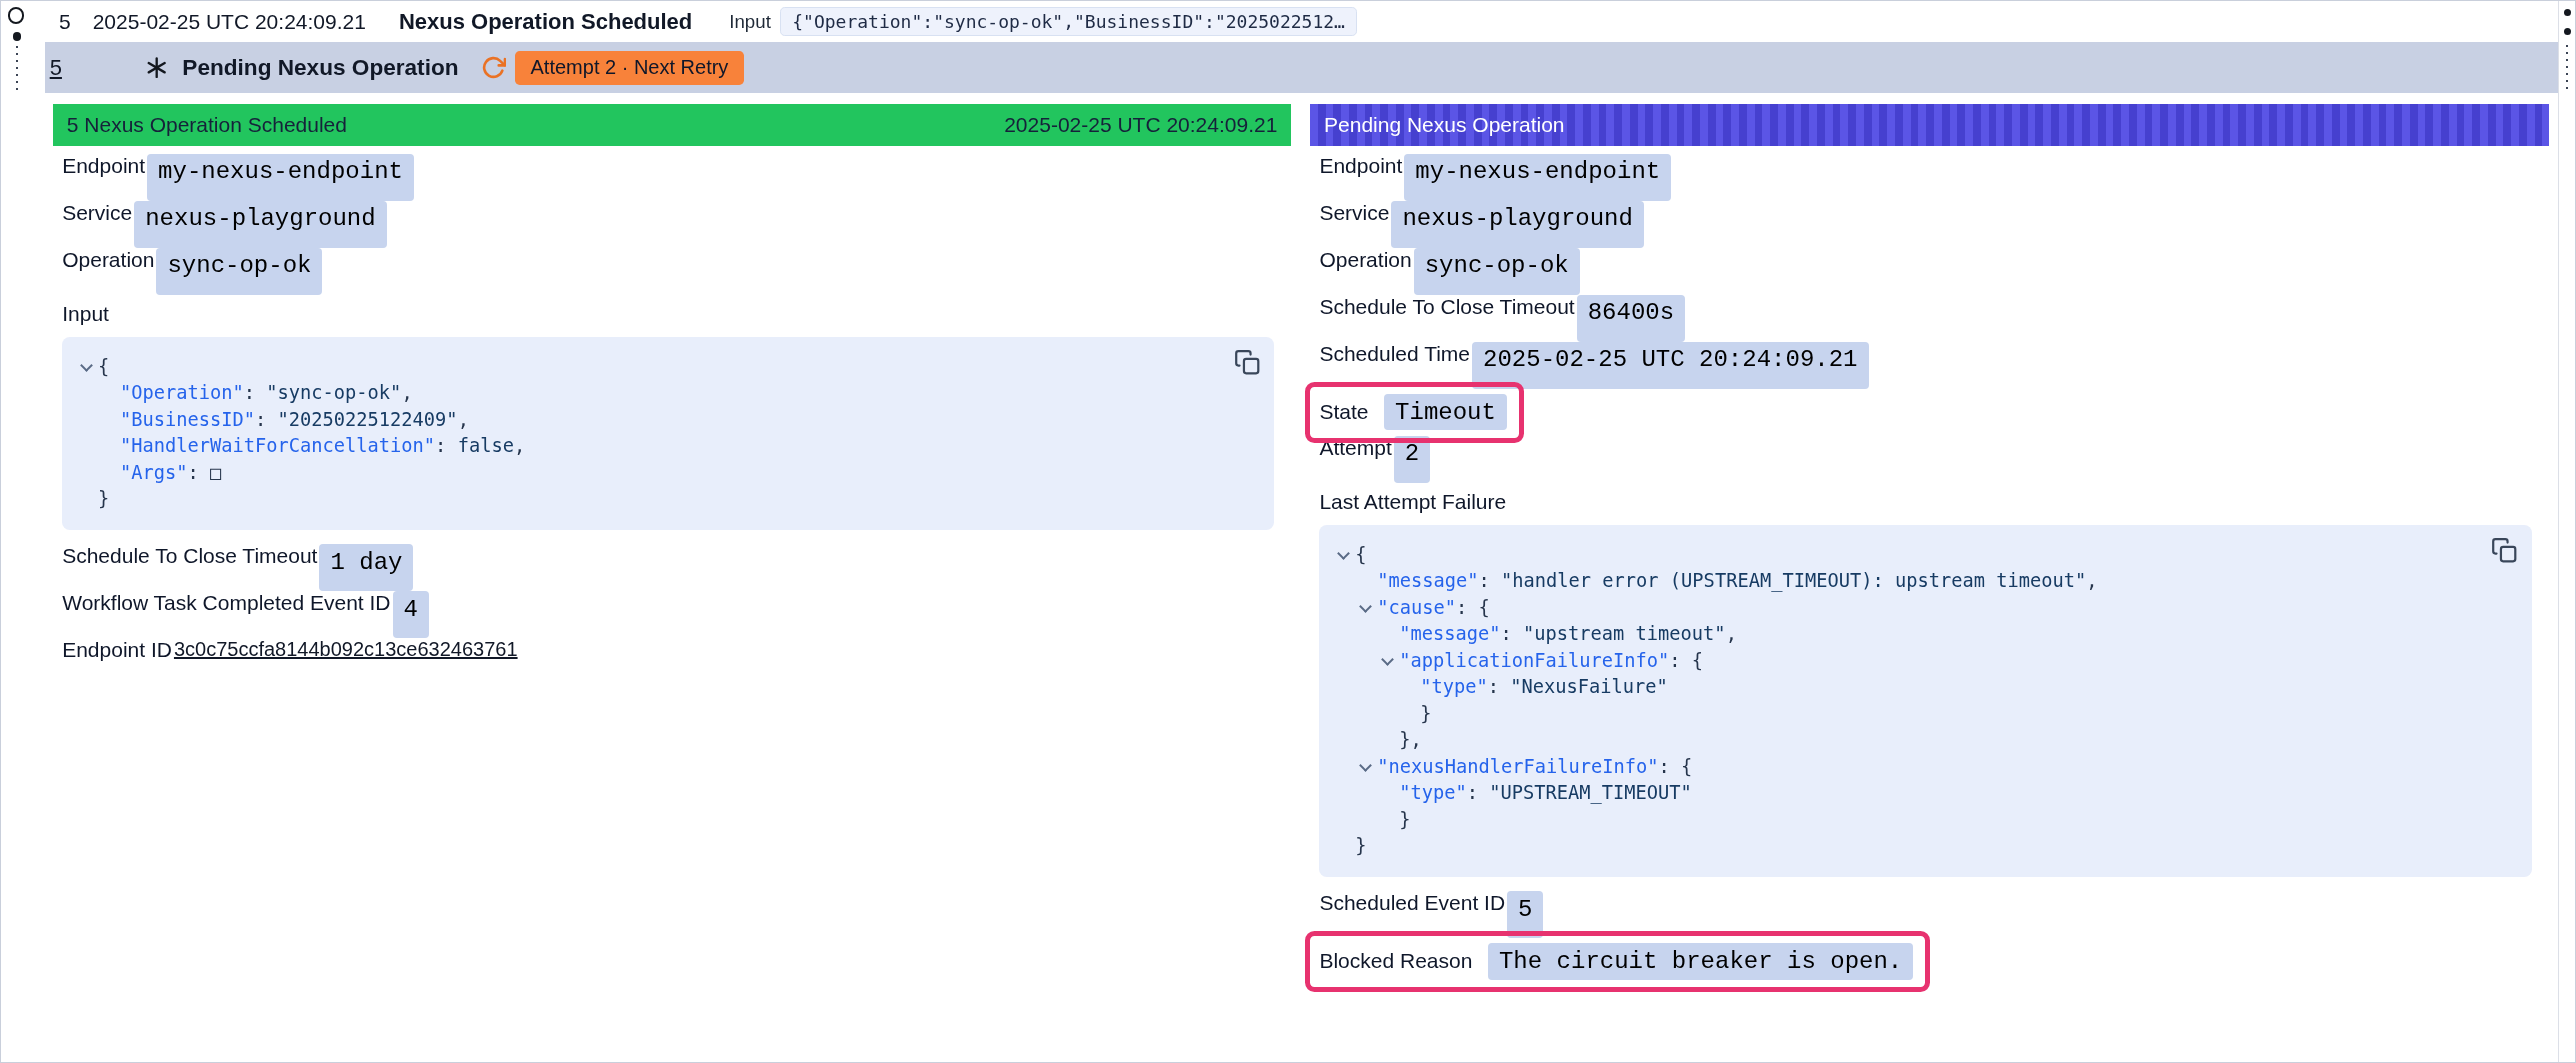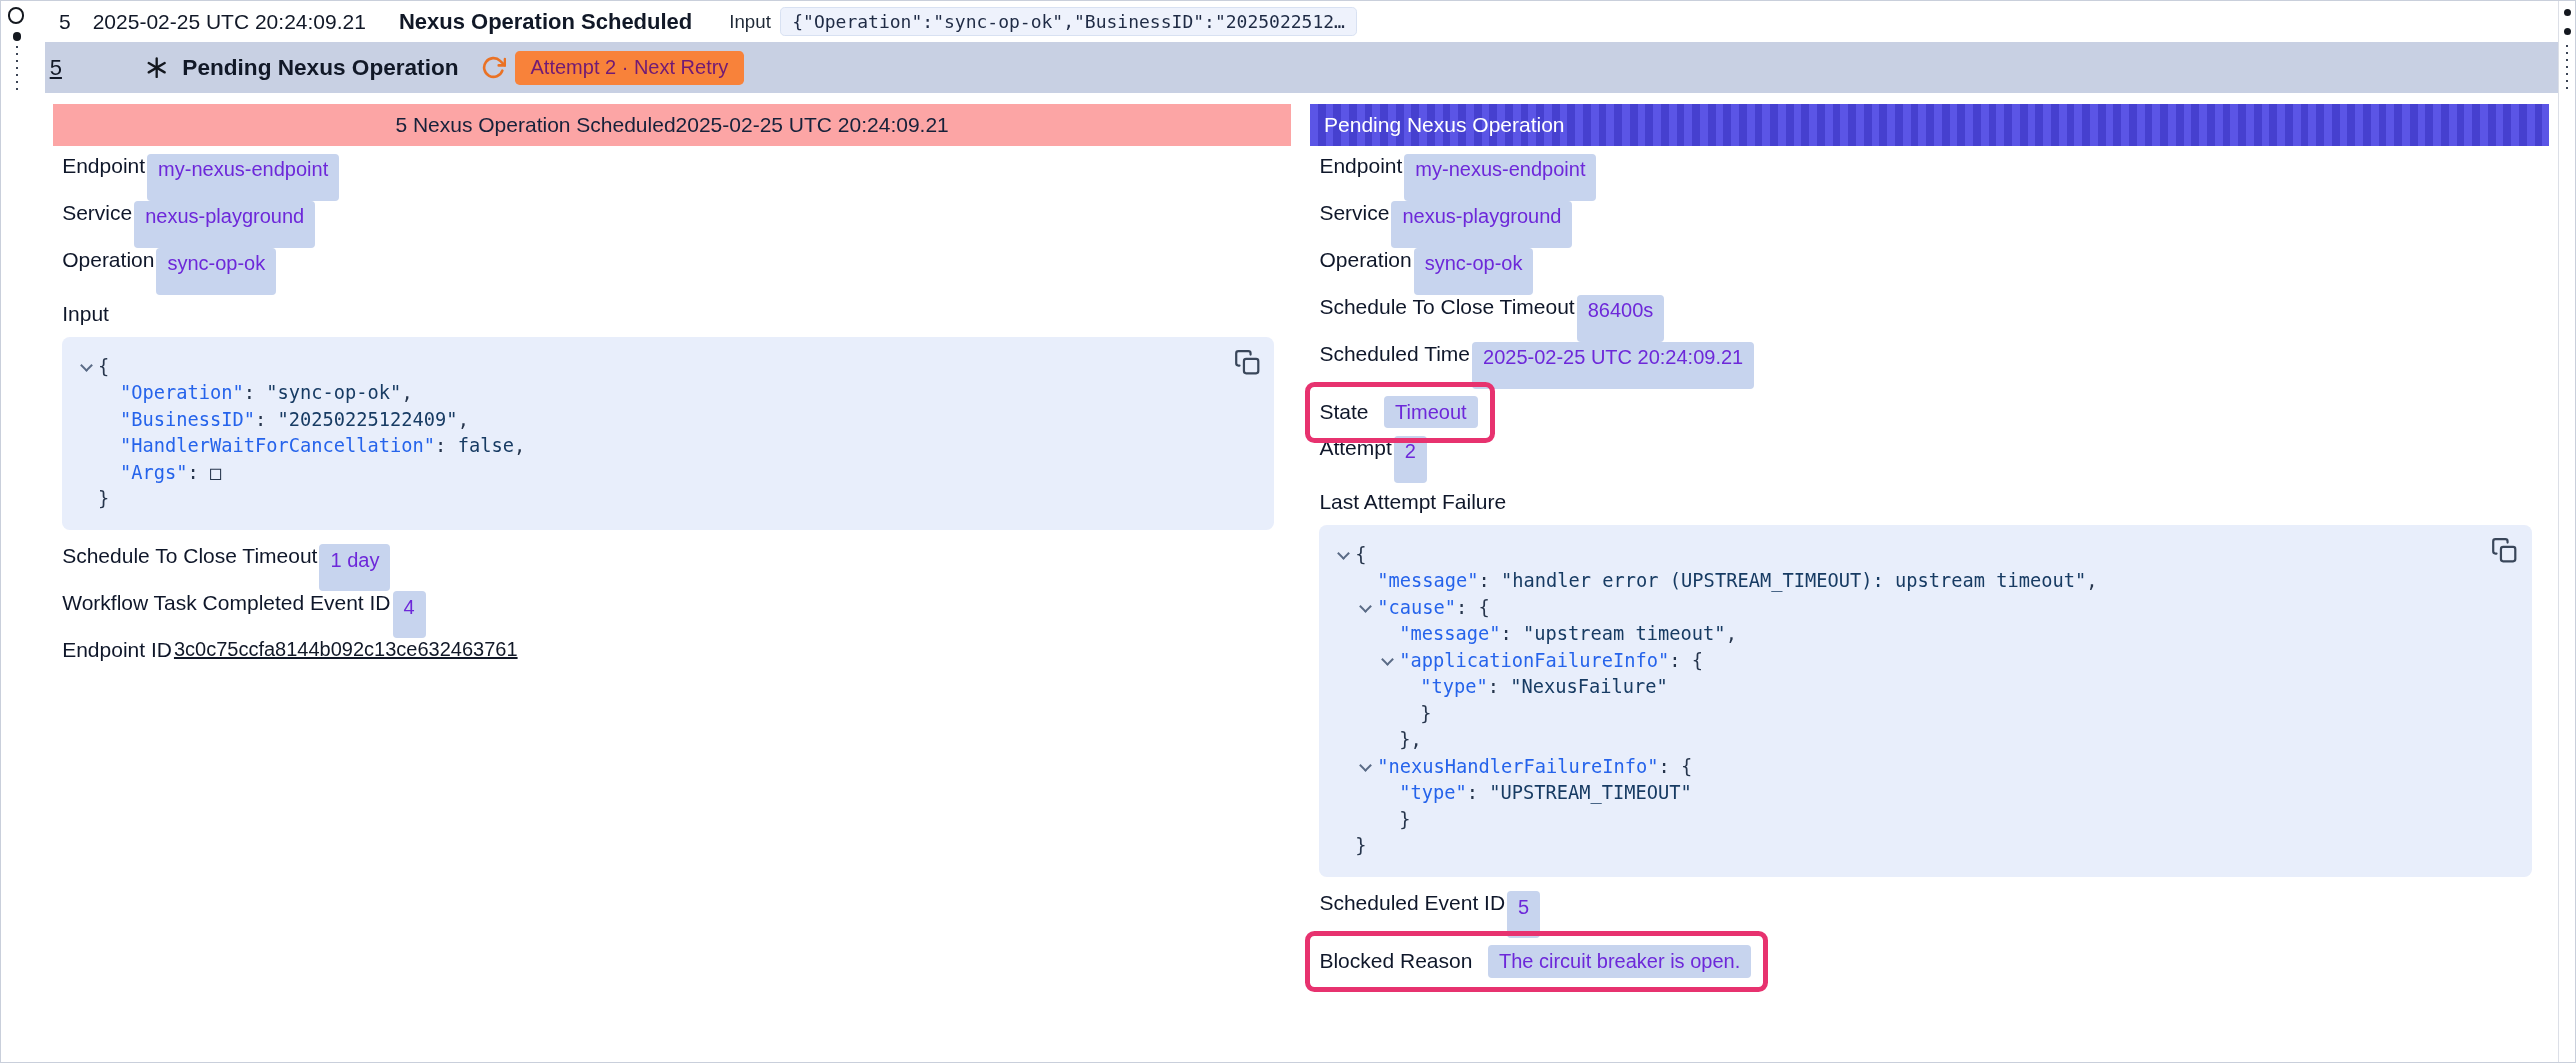--- a/index.html
+++ b/index.html
@@ -38,39 +38,39 @@
     margin-left:9.4px; font-family:"DejaVu Sans Mono", monospace; font-size:18px;
     background:#eef2fc; border:1.6px solid #d8e1f2; border-radius:4.7px;
     padding:3.1px 11px; max-width:686px; white-space:nowrap; overflow:hidden; color:#1f2b45;
   }
 
   .row2 { height:51px; background:#c8d0e3; display:flex; align-items:center; }
   .row2 .event-id { margin-left:4.7px; font-size:22px; color:#111827; text-decoration:underline; cursor:pointer; }
   .row2 .asterisk { margin-left:83px; display:inline-flex; }
   .row2 .event-title { margin-left:14px; font-weight:700; font-size:22.6px; }
   .row2 .retry-wrap { margin-left:22px; display:inline-flex; }
-  .attempt-badge { margin-left:9.4px; background:#f8823a; color:#701a75; font-size:20px;
+  .attempt-badge { margin-left:9.4px; background:#f8823a; color:#0f172a; font-size:20px;
                    padding:5.5px 15.6px; border-radius:4.7px; white-space:nowrap; }
 
   
   .details { flex:1; display:grid; grid-template-columns:1fr 1fr; gap:18.7px;
              padding:11px 9.4px 0 7.8px; align-content:start; }
   .panel { min-width:0; }
   .panel-header { height:42px; display:flex; align-items:center; padding:0 14px; font-size:21px; }
-  .panel-header.plain { background:#fca5a5; color:#16213a; justify-content:center; }
+  .panel-header.plain { background:#22c55e; color:#16213a; justify-content:space-between; }
   .panel-header.striped {
     background:repeating-linear-gradient(90deg,#5b55e6 0 7.8px,#4640cf 7.8px 15.6px);
     color:#ffffff; justify-content:flex-start;
   }
   .panel-body { padding:7.8px 0 0 9.4px; }
 
   .field-row { min-height:47px; display:flex; gap:2px; font-size:21px; }
   .field-label { color:#0f172a; white-space:nowrap; }
-  .chip { background:#c7d4ee; color:#6d28d9; padding:4.7px 11px; border-radius:3.9px;
-          font-size:20px; white-space:nowrap; }
+  .chip { background:#c7d4ee; color:#000000; padding:4.7px 11px; border-radius:3.9px;
+          font-size:24px; white-space:nowrap;font-family:Liberation Mono, monospace; }
   .link-value { font-size:20px; color:#111827; text-decoration:underline; cursor:pointer; }
   .block-label-row { min-height:39px; display:flex; align-items:center; font-size:21px; }
 
   
   .code-block { position:relative; background:#e8eefb; border-radius:7.8px;
                 padding:17px 47px 17px 12.5px; margin:3.1px 17px 14px 0;
                 font-family:"DejaVu Sans Mono", monospace; font-size:18.7px; color:#26354c; }
   .code-line { line-height:26.5px; white-space:pre; display:flex; align-items:center; }
   .caret { width:23.4px; flex:0 0 23.4px; display:inline-flex; align-items:center; justify-content:center; }
   .caret::before { content:""; width:7px; height:7px; margin-top:-3.1px;

